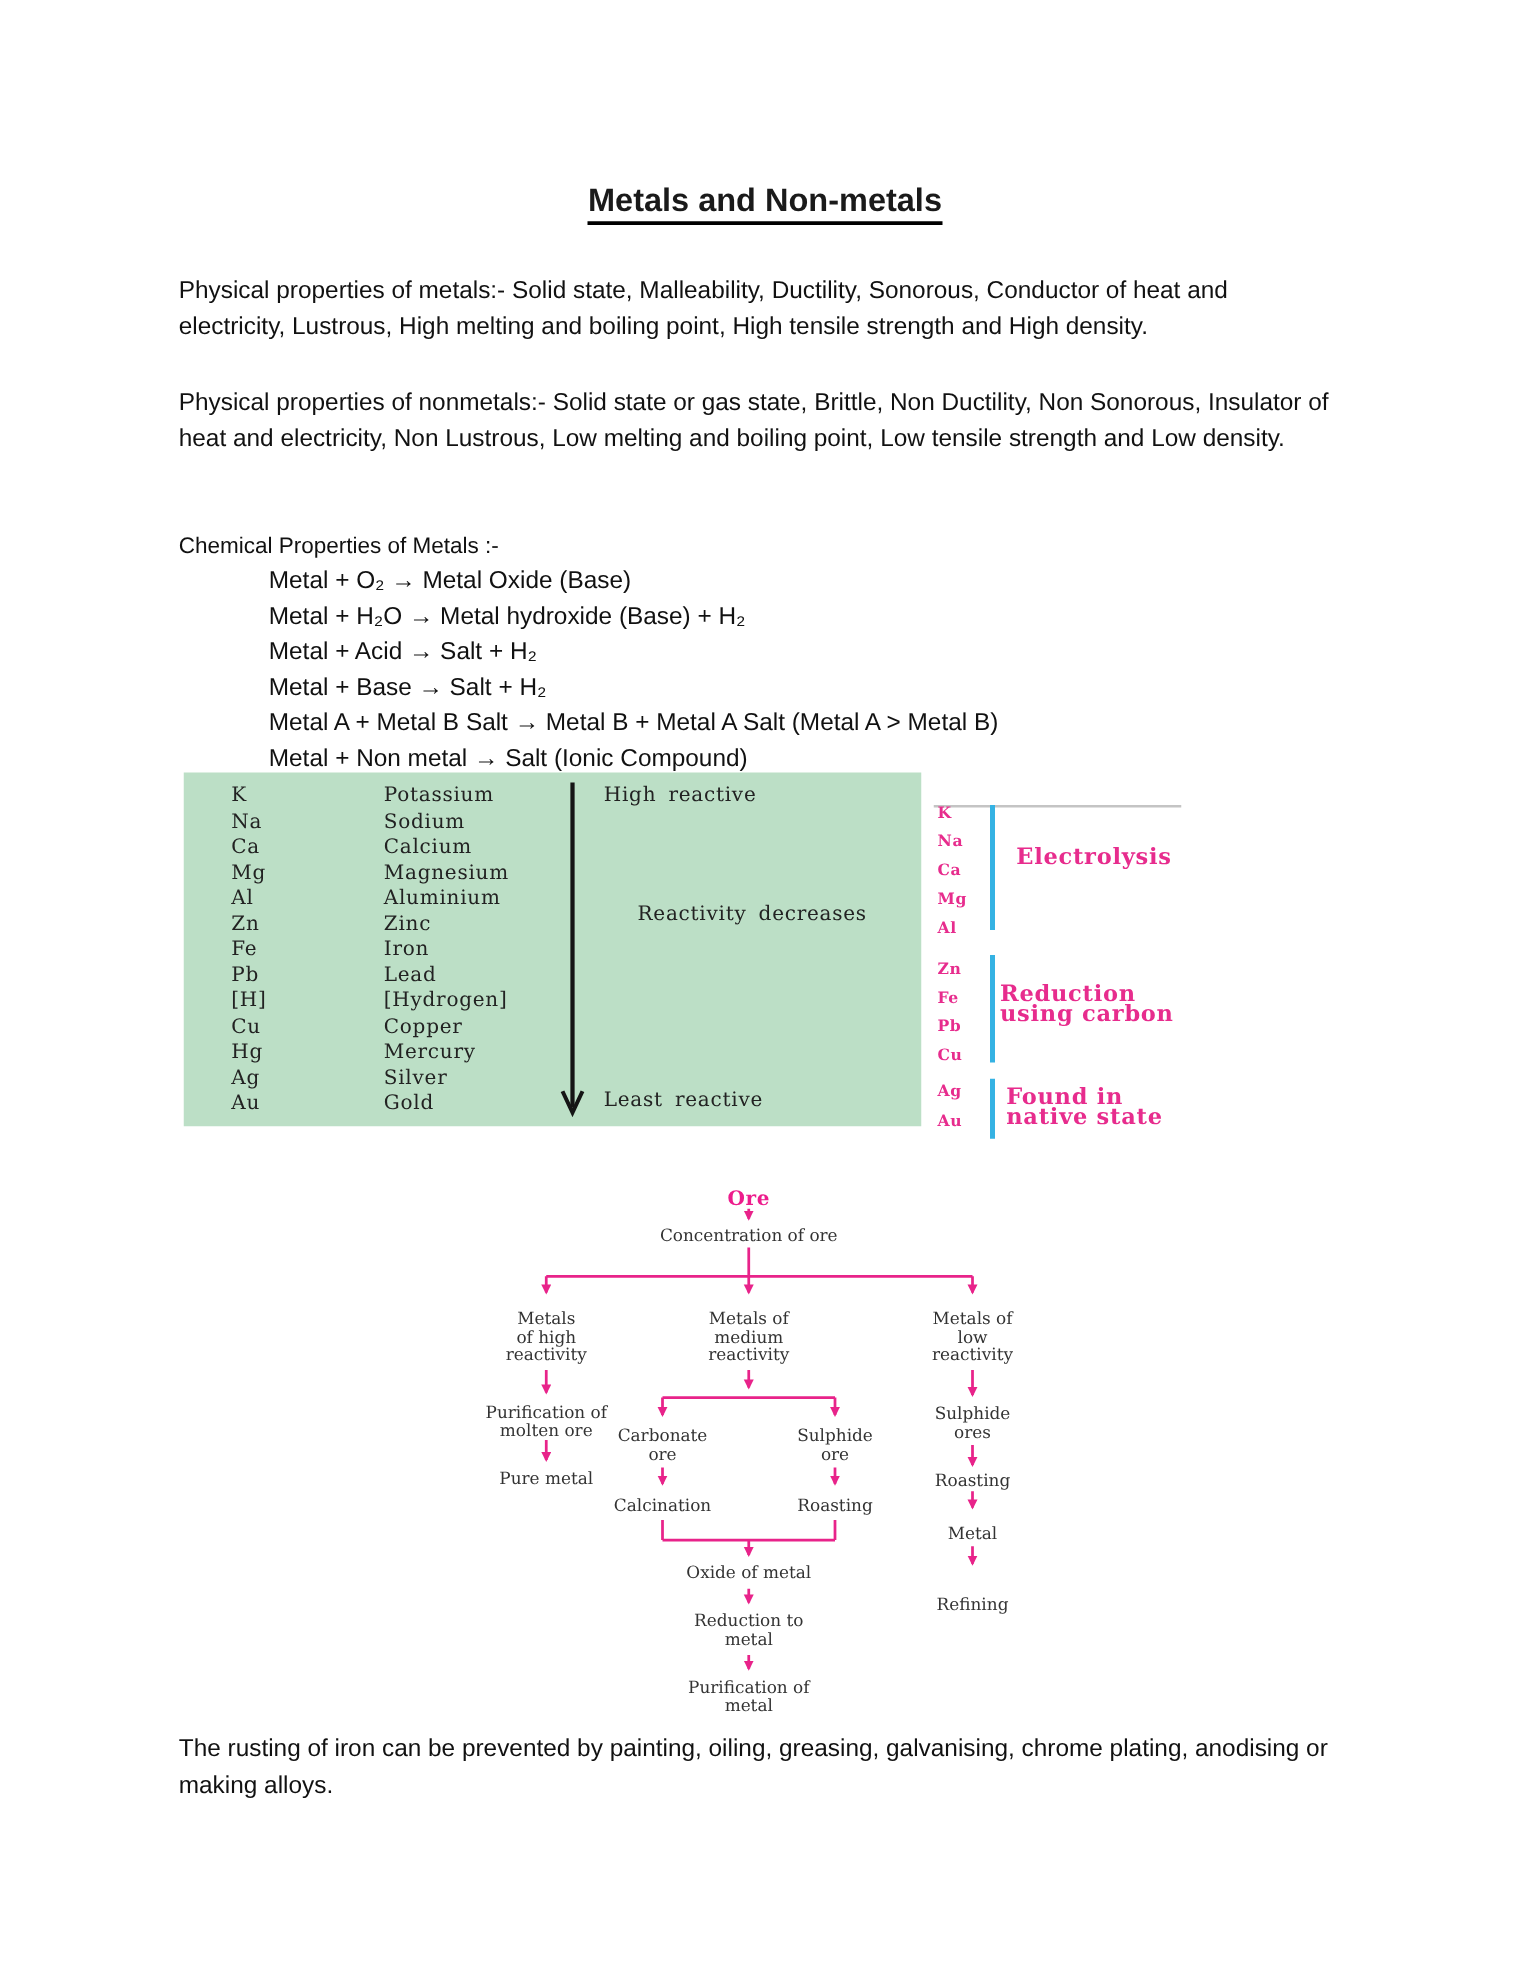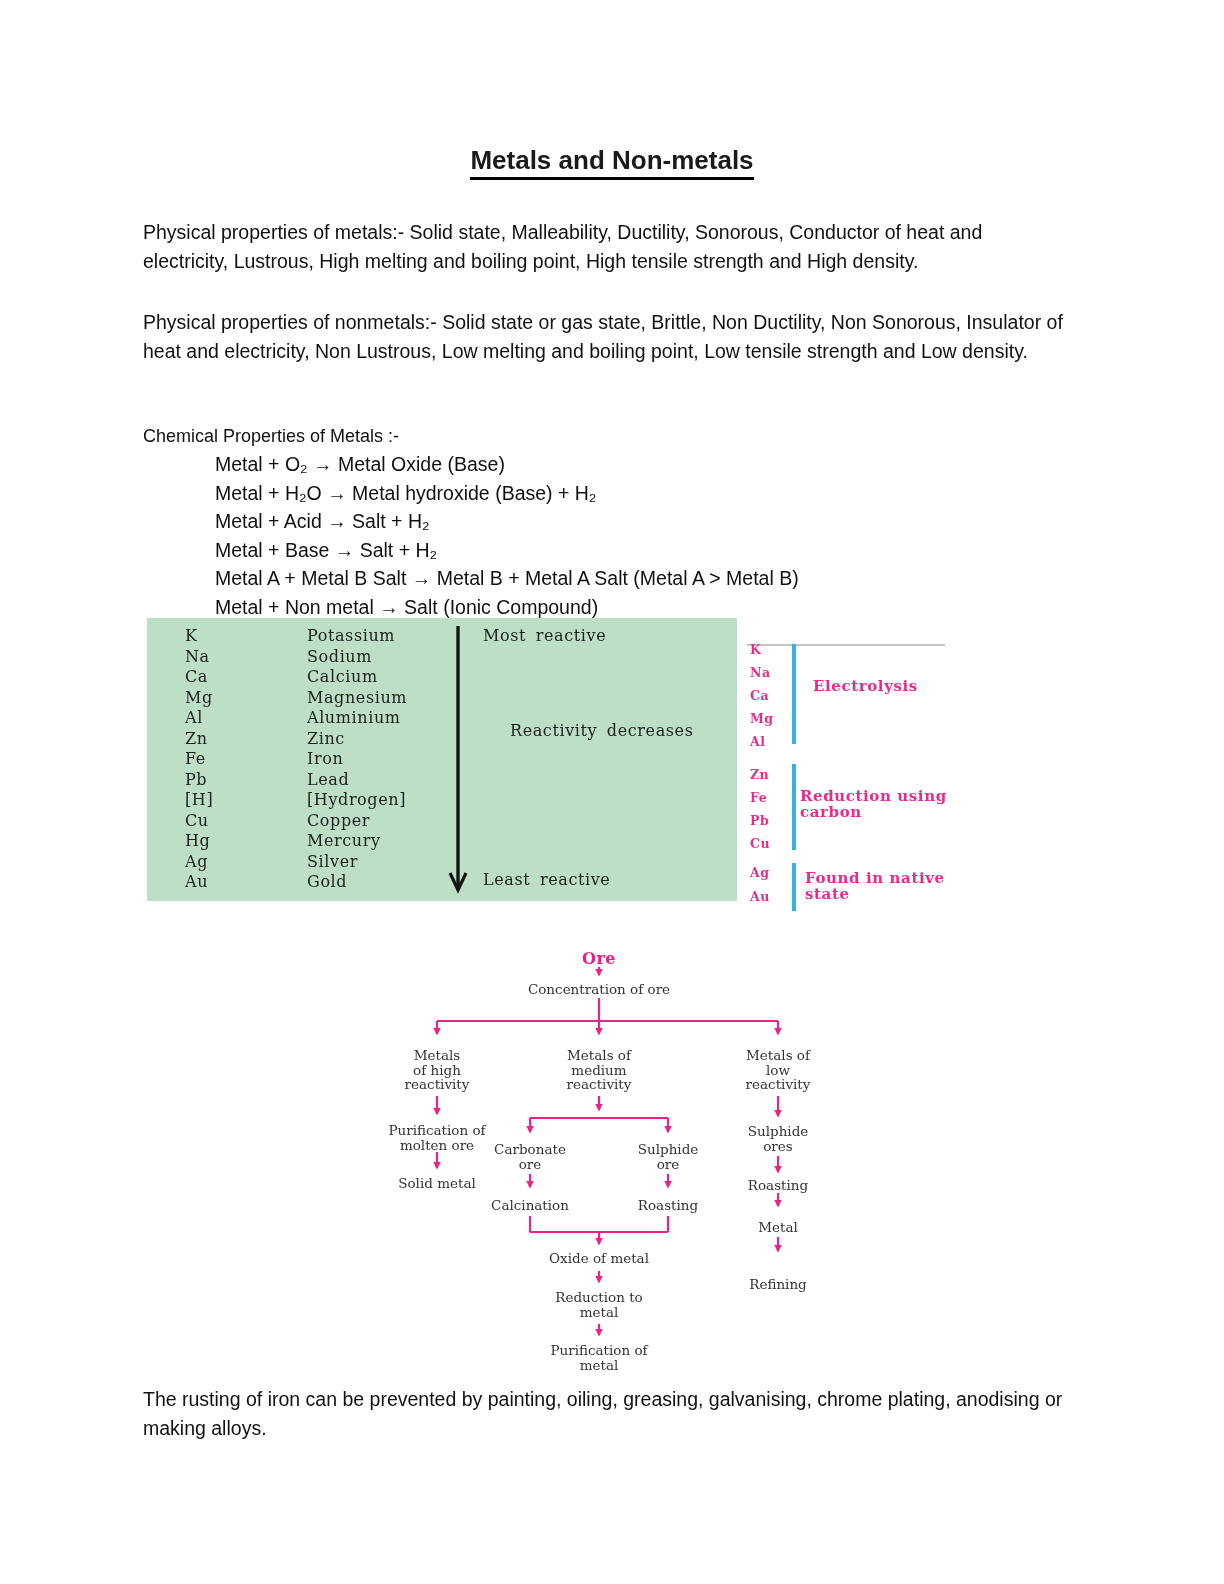--- a/index.html
+++ b/index.html
@@ -41,21 +41,21 @@
   .rx-ann-least{top:252px;}
   
   .ext-panel{
     position:absolute;left:745px;top:628px;width:210px;height:285px;
     font-family:"DejaVu Serif","Liberation Serif",serif;
   }
   .ext-topline{position:absolute;left:2px;top:16px;width:198px;height:2px;background:#c4c4c4;}
   .ext-sym{position:absolute;left:5px;font-size:12.5px;font-weight:bold;color:#e72c8d;letter-spacing:0.5px;}
   .ext-bar{position:absolute;left:47px;width:4px;background:#35b2e3;}
   .ext-label{
-    position:absolute;font-size:15px;font-weight:bold;color:#e72c8d;
+    position:absolute;font-size:18px;font-weight:bold;color:#e72c8d;
     letter-spacing:0.6px;line-height:16px;
   }
   
   .fc{position:absolute;left:385px;top:935px;width:460px;height:450px;
       font-family:"DejaVu Serif","Liberation Serif",serif;}
   .fc svg{position:absolute;left:0;top:0;}
   .fc-text{
     position:absolute;transform:translateX(-50%);
     font-size:13.5px;line-height:14.5px;color:#333;
     text-align:center;white-space:pre-line;
@@ -139,21 +139,21 @@
     <div class="rx-row" style="top:254px">
         <span class="rx-sym">Au</span>
         <span class="rx-name">Gold</span>
       </div>
 
     <svg class="rx-arrow-svg" width="30" height="276" viewBox="0 0 30 276">
       <line x1="15" y1="2" x2="15" y2="262" stroke="#151515" stroke-width="3.4"></line>
       <path d="M7 249 L15 266 L23 249" fill="none" stroke="#151515" stroke-width="3.2"></path>
     </svg>
 
-    <div class="rx-ann rx-ann-most">Most reactive</div>
+    <div class="rx-ann rx-ann-most">High reactive</div>
     <div class="rx-ann rx-ann-mid">Reactivity decreases</div>
     <div class="rx-ann rx-ann-least">Least reactive</div>
   </div>
 
   <div class="ext-panel">
     <div class="ext-topline"></div>
 
     <div class="ext-sym" style="top:14px">K</div>
     <div class="ext-sym" style="top:37px">Na</div>
     <div class="ext-sym" style="top:60px">Ca</div>
@@ -221,21 +221,21 @@
 reactivity</div>
     <div class="fc-text" style="left:214px;top:113px">Metals of
 medium
 reactivity</div>
     <div class="fc-text" style="left:393px;top:113px">Metals of
 low
 reactivity</div>
 
     <div class="fc-text" style="left:52px;top:188px">Purification of
 molten ore</div>
-    <div class="fc-text" style="left:52px;top:241px">Solid metal</div>
+    <div class="fc-text" style="left:52px;top:241px">Pure metal</div>
 
     <div class="fc-text" style="left:145px;top:207px">Carbonate
 ore</div>
     <div class="fc-text" style="left:283px;top:207px">Sulphide
 ore</div>
     <div class="fc-text" style="left:145px;top:263px">Calcination</div>
     <div class="fc-text" style="left:283px;top:263px">Roasting</div>
     <div class="fc-text" style="left:214px;top:316px">Oxide of metal</div>
     <div class="fc-text" style="left:214px;top:355px">Reduction to
 metal</div>

